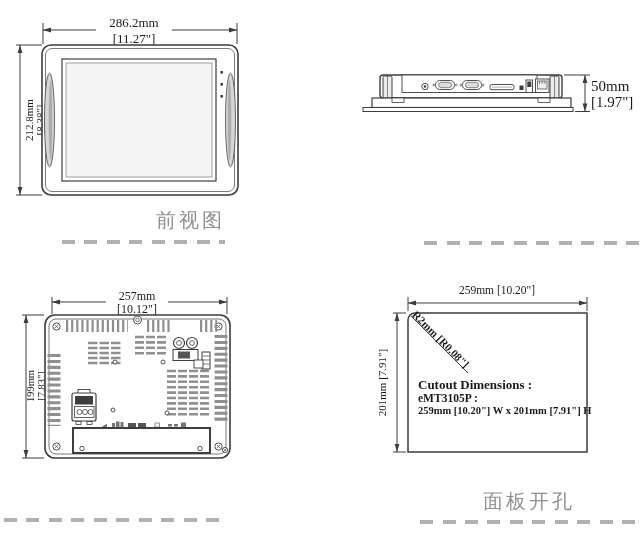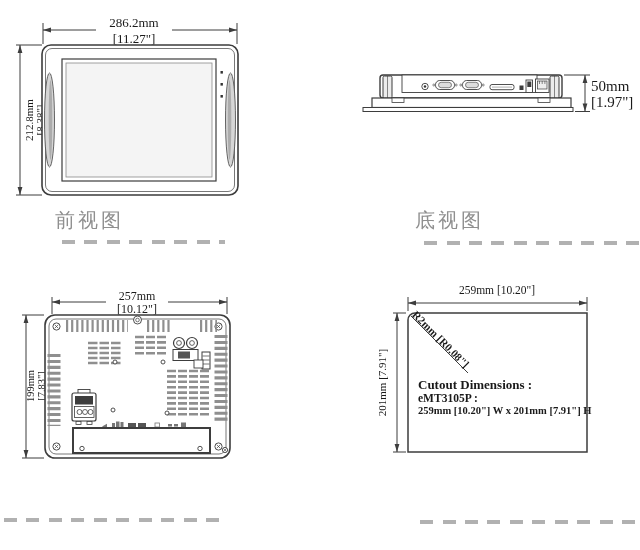--- a/index.html
+++ b/index.html
@@ -1,21 +1,21 @@
 <!DOCTYPE html>
 <html><head>
 <meta charset="utf-8">
 <style>
   html,body{margin:0;padding:0;background:#fff;}
   .canvas{position:relative;width:640px;height:550px;background:#ffffff;overflow:hidden;
           font-family:"Liberation Serif",serif;}
   .abs{position:absolute;}
   svg{position:absolute;overflow:visible;}
   svg text{font-family:"Liberation Serif",serif;fill:#1a1a1a;}
-  .view-label{position:absolute;width:170px;text-align:left;color:#8f8f8f;
+  .view-label{position:absolute;width:170px;text-align:right;color:#8f8f8f;
               font-size:20px;letter-spacing:3px;font-family:"Liberation Serif",serif;}
   .dash{position:absolute;height:3.5px;
         background:repeating-linear-gradient(90deg,#b1b1b1 0 13px,transparent 13px 22.5px);}
 </style>
 </head>
 <body>
 
 <div class="canvas">
 
   <svg class="abs" style="left:12px;top:8px" width="240" height="195" viewBox="0 0 240 195">
@@ -243,20 +243,20 @@
 
     <line x1="56" y1="33" x2="113" y2="90" stroke="#3d3d3d" stroke-width="1"></line>
     <text transform="translate(83,59) rotate(45)" text-anchor="middle" font-size="11" font-weight="bold">R2mm [R0.08"]</text>
 
     <text x="63" y="106" font-size="13" font-weight="bold">Cutout Dimensions :</text>
     <text x="63" y="119" font-size="11.5" font-weight="bold">eMT3105P :</text>
     <text x="63" y="131" font-size="10.5" font-weight="bold">259mm [10.20"] W x 201mm [7.91"] H</text>
   </svg>
 
   <div class="view-label" style="left:55px;top:207px">前视图</div>
-  <div class="view-label" style="left:415px;top:207px">底视图</div>
+  <div class="view-label" style="left:405px;top:488px">面板开孔</div>
 
   <div class="dash" style="left:62px;top:240px;width:163px"></div>
   <div class="dash" style="left:424px;top:241px;width:216px"></div>
   <div class="dash" style="left:4px;top:518px;width:219px"></div>
   <div class="dash" style="left:420px;top:520px;width:220px"></div>
 
 </div>
 
 </body></html>

